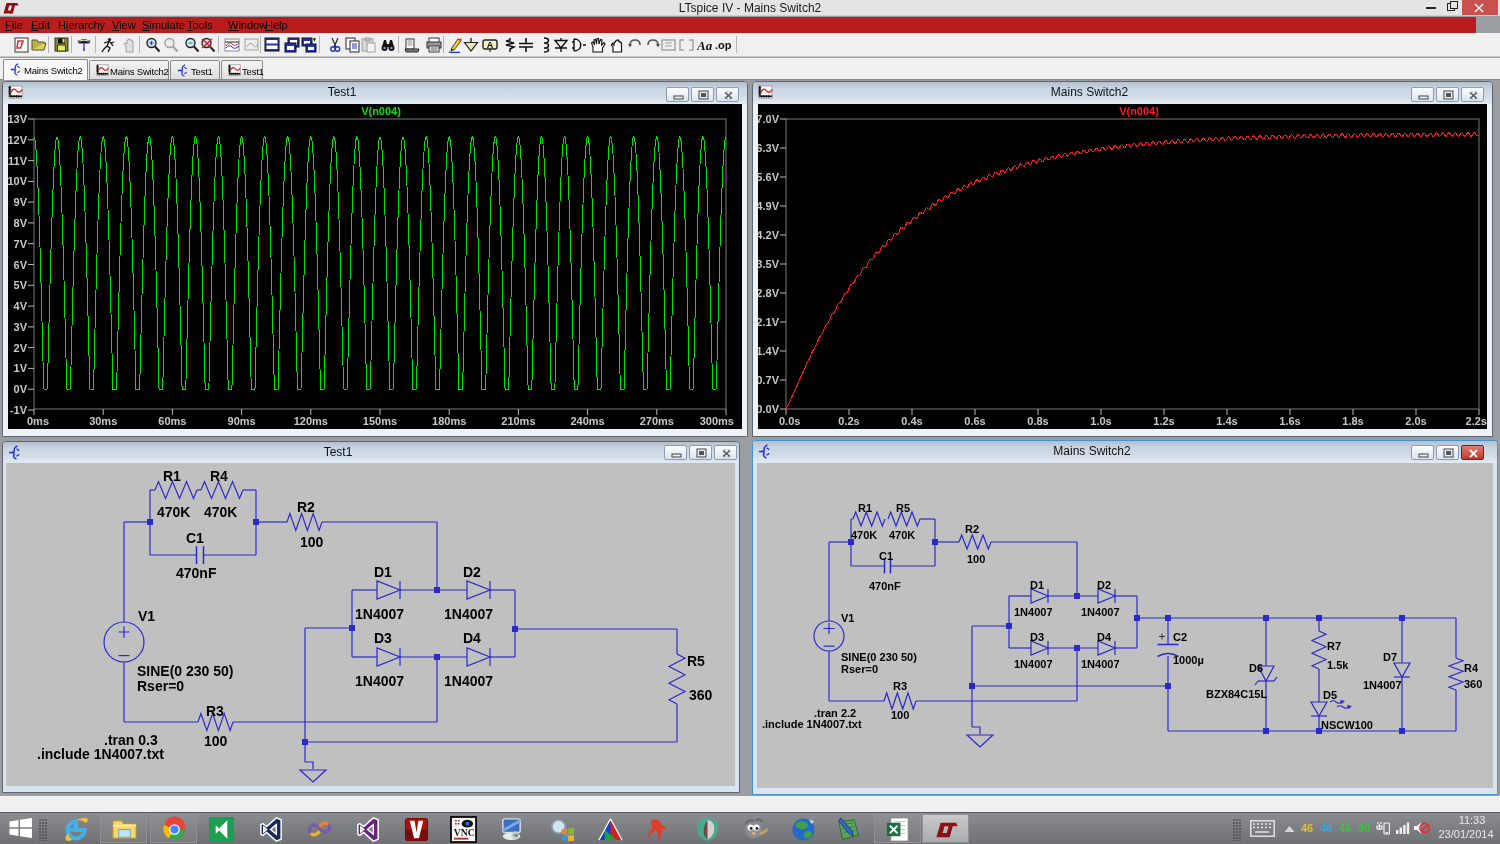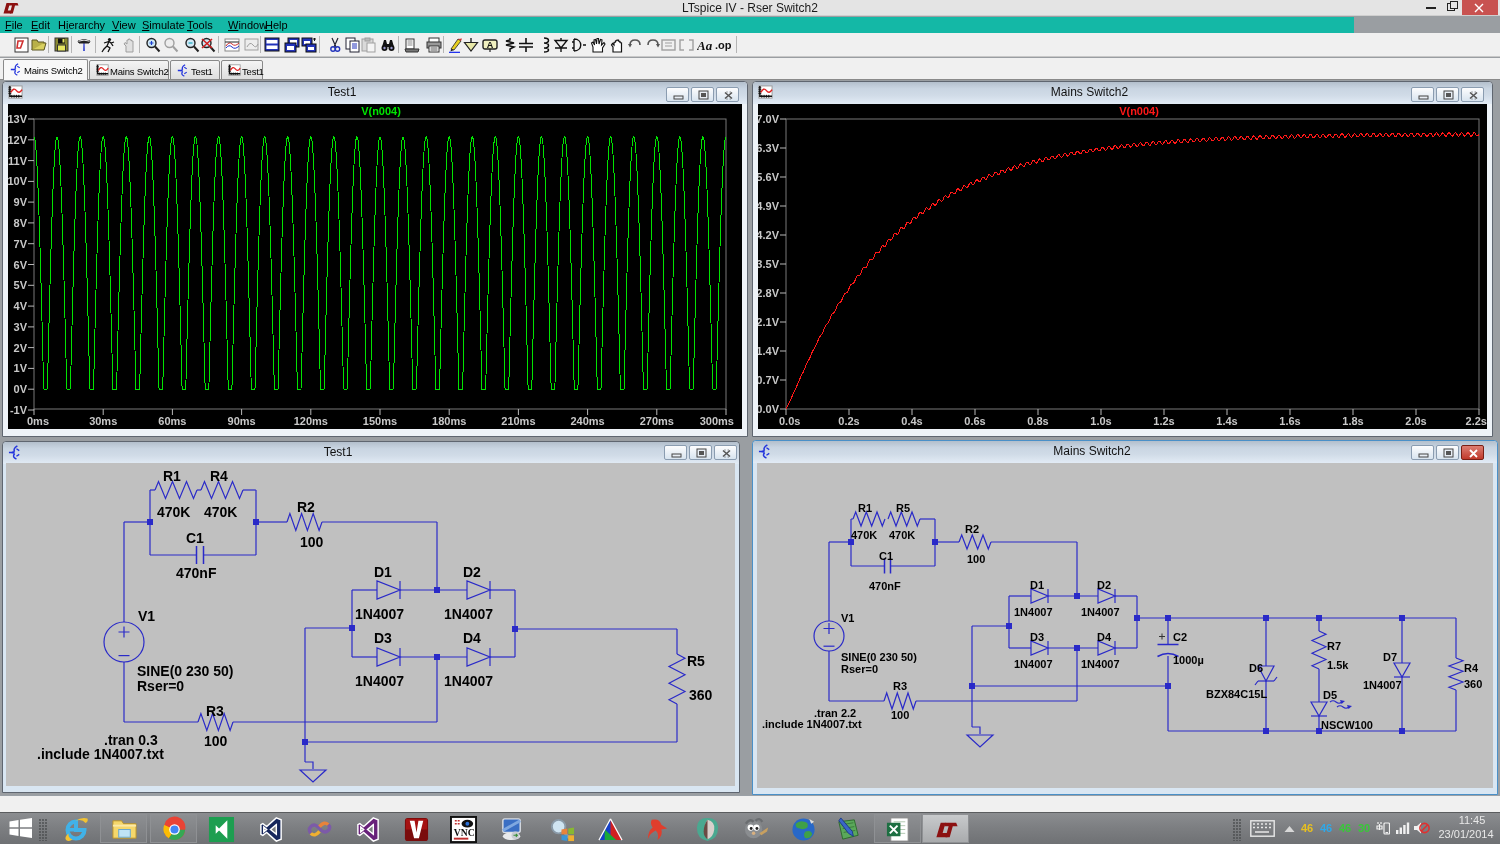--- a/index.html
+++ b/index.html
@@ -1,19 +1,19 @@
 <!DOCTYPE html>
 <html><head><meta charset="utf-8">
 <style>
 *{margin:0;padding:0;box-sizing:border-box;-webkit-font-smoothing:antialiased;}
 html,body{width:1500px;height:844px;overflow:hidden;background:#9a9ea2;font-family:"Liberation Sans",sans-serif;}
 .abs{position:absolute;}
 #titlebar{position:absolute;left:0;top:0;width:1500px;height:16px;background:#e4e4e4;border-bottom:1px solid #cfcfcf;}
 #title-text{position:absolute;top:1px;left:0;width:1500px;text-align:center;font-size:12px;color:#1a1a1a;}
-#menubar{position:absolute;left:0;top:17px;width:1354px;height:16px;background:#14b8a6;}
+#menubar{position:absolute;left:0;top:17px;width:1476px;height:16px;background:#b91c1c;}
 .menu{position:absolute;top:2px;font-size:11px;color:#000;}
 .menu span{text-decoration:underline;}
 #toolbar{position:absolute;left:0;top:33px;width:1500px;height:24px;background:#f0f0f0;border-bottom:1px solid #c8c8c8;}
 .tsep{position:absolute;top:3px;width:1px;height:17px;background:#b5b5b5;}
 #tabbar{position:absolute;left:0;top:58px;width:1500px;height:22px;background:#f0f0f0;border-bottom:1px solid #8a8a8a;}
 .tab{position:absolute;top:2px;height:20px;font-size:9.5px;letter-spacing:-0.2px;color:#000;border:1px solid #898989;background:linear-gradient(#f4f4f4,#dedede);border-radius:2px 2px 0 0;}
 .tab.active{background:#f8f8f8;height:21px;top:1px;border-bottom:0;z-index:3;}
 .tab .ticon{position:absolute;left:6px;top:3px;}
 .tab .tlabel{position:absolute;left:20px;top:5px;white-space:nowrap;}
 .win{position:absolute;border:1px solid #7d96ab;}
@@ -23,21 +23,21 @@
 #taskbar{position:absolute;left:0;top:812px;width:1500px;height:32px;background:linear-gradient(180deg,#8b8d90 0%,#7d7f82 45%,#6f7174 100%);border-top:1px solid #5a5c5e;}
 .tbtn{position:absolute;top:2px;width:47px;height:29px;border:1px solid #8f9194;background:linear-gradient(#87898c,#74767a);}
 .tray{color:#e8e8e8;font-size:11px;}
 </style></head><body>
 
 <div id="titlebar"></div>
 <svg class="abs" style="left:2px;top:1px" width="18" height="14" viewBox="0 0 18 14">
     <path d="M4.5 2 L8 2 L5.8 9.5 L10 9.5 L9.2 12.5 L1.5 12.5 Z" fill="#8c1111"></path>
     <path d="M7.5 2 L15.5 2 L16.5 4.5 L13 4.5 L10.8 12.5 L7.8 12.5 L10 4.5 L6.8 4.5 Z" fill="#8c1111"></path>
   </svg>
-<div id="title-text">LTspice IV - Rser Switch2</div>
+<div id="title-text">LTspice IV - Mains Switch2</div>
 <div class="abs" style="left:1426px;top:7px;width:10px;height:2px;background:#222"></div>
 <div class="abs" style="left:1447px;top:3px;width:8px;height:8px;border:1px solid #222;background:#e4e4e4"></div>
 <div class="abs" style="left:1450px;top:1px;width:8px;height:8px;border:1px solid #222;background:#e4e4e4"></div>
 <div class="abs" style="left:1462px;top:0;width:36px;height:15px;background:#c85250"></div>
 <svg class="abs" style="left:1474px;top:3px" width="10" height="10" viewBox="0 0 10 10">
     <path d="M1 1 L9 9 M9 1 L1 9" stroke="#fff" stroke-width="1.4"></path>
   </svg>
 <div id="menubar">
 <div class="menu" style="left:5px"><span>F</span>ile</div>
 <div class="menu" style="left:31px"><span>E</span>dit</div>
@@ -846,13 +846,13 @@
     <rect x="0" y="9" width="2.4" height="4" fill="#f0f0f0"></rect>
     <rect x="3.6" y="6.5" width="2.4" height="6.5" fill="#f0f0f0"></rect>
     <rect x="7.2" y="4" width="2.4" height="9" fill="#f0f0f0"></rect>
     <rect x="10.8" y="1.5" width="2.4" height="11.5" fill="#f0f0f0"></rect>
   </svg>
 <svg class="abs" style="left:1413px;top:820px" width="17" height="16" viewBox="0 0 17 16">
     <path d="M1 6 L4 6 L8 2.5 L8 13.5 L4 10 L1 10 Z" fill="#f0f0f0"></path>
     <circle cx="11.5" cy="8" r="4.6" fill="none" stroke="#e03030" stroke-width="1.6"></circle>
     <path d="M8.3 11.2 L14.7 4.8" stroke="#e03030" stroke-width="1.6"></path>
   </svg>
-<div class="abs tray" style="left:1449px;top:814px;width:46px;text-align:center">11:45</div>
+<div class="abs tray" style="left:1449px;top:814px;width:46px;text-align:center">11:33</div>
 <div class="abs tray" style="left:1435px;top:828px;width:62px;text-align:center">23/01/2014</div>
 </body></html>

